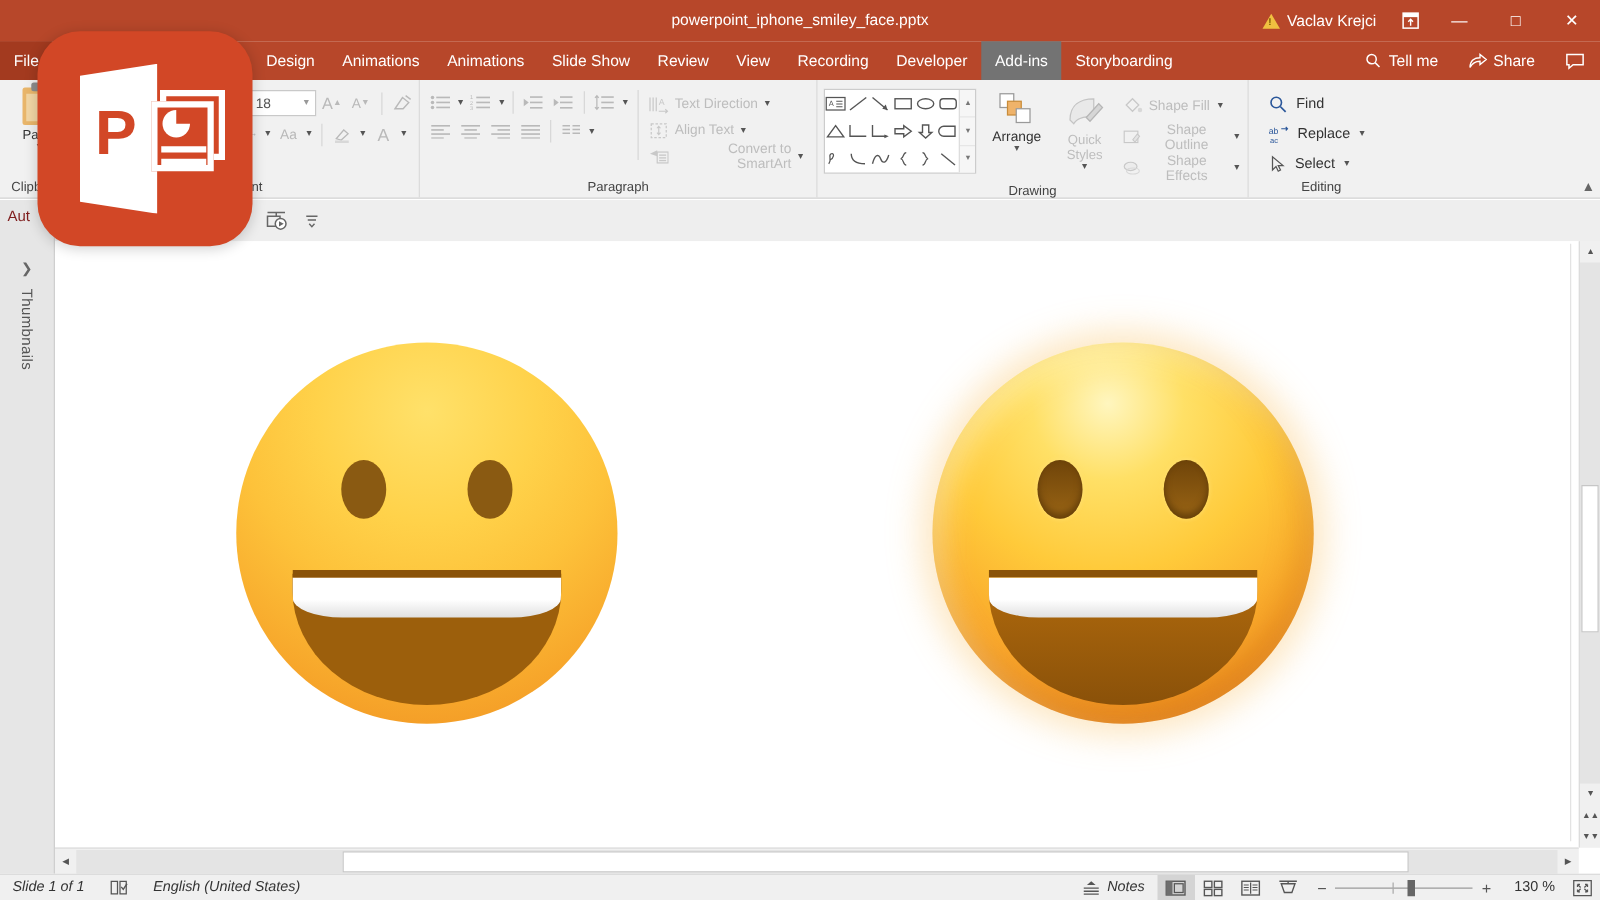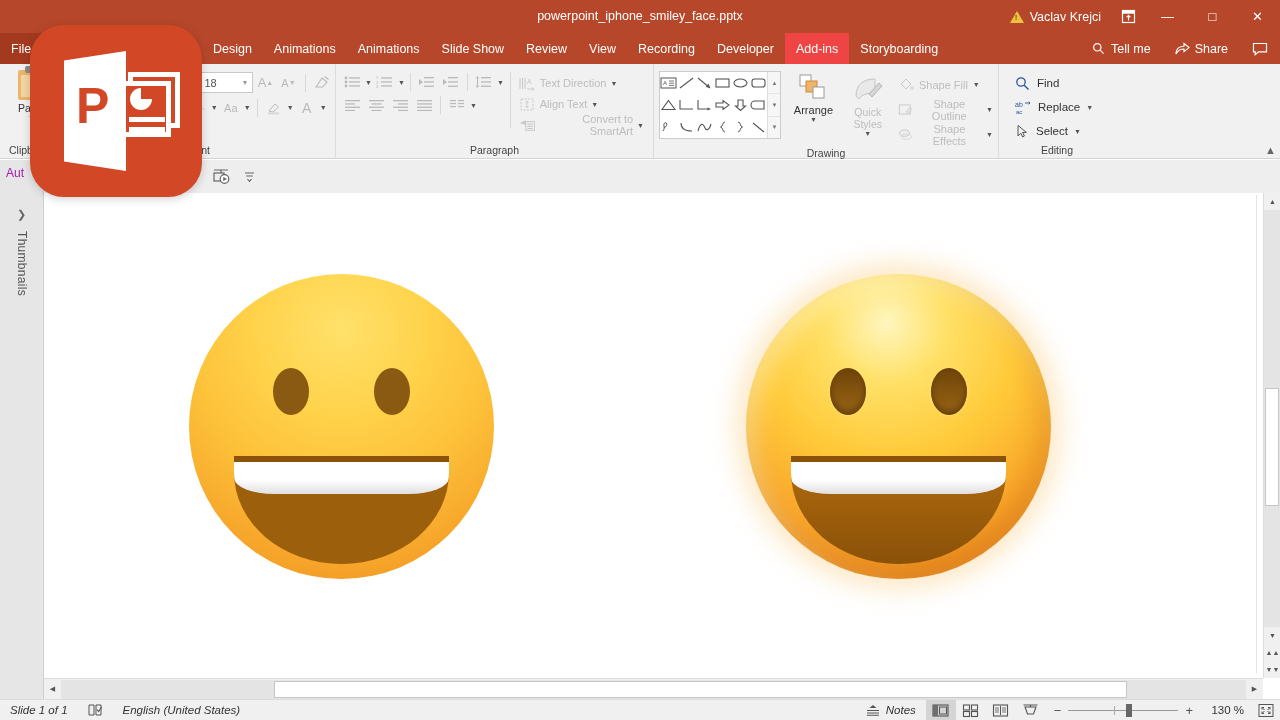--- a/index.html
+++ b/index.html
@@ -25,21 +25,21 @@
   .warn-tri::after { content: "!"; position: absolute; left: -2px; top: 2px; font-size: 8px; color: #7a5a00; font-weight: bold; }
   .ribbon-opt { width: 34px; height: 33px; display: flex; align-items: center; justify-content: center; }
   .win-btn { width: 45px; height: 33px; display: flex; align-items: center; justify-content: center; font-size: 13px; color: #fff; }
 
   
   .tabstrip {
     position: absolute; left: 0; top: 33px; width: 1280px; height: 31px;
     background: #b7472a; color: #fff; display: flex; align-items: stretch;
   }
   .tab { padding: 0 11px; display: flex; align-items: center; font-size: 12.5px; color: #ffffff; white-space: nowrap; }
-  .tab.active { background: #ef4444; }
+  .tab.active { background: #737373; }
   .tab.file { background: #a33a1f; }
   .tabstrip-right { margin-left: auto; display: flex; align-items: stretch; }
   .tellme { display: flex; align-items: center; gap: 6px; padding: 0 12px; font-size: 12.5px; }
   .share { display: flex; align-items: center; gap: 5px; padding: 0 12px; font-size: 12.5px; }
   .comment-btn { display: flex; align-items: center; padding: 0 12px; }
 
   
   .ribbon {
     position: absolute; left: 0; top: 64px; width: 1280px; height: 95px;
     background: #f1f1f1; border-bottom: 1px solid #d4d4d4;
@@ -94,21 +94,21 @@
   }
 
   
   .leftrail {
     position: absolute; left: 0; top: 160px; width: 44px; bottom: 21px;
     background: #e6e6e6; border-right: 1px solid #cfcfcf;
     display: flex; flex-direction: column; align-items: center; padding-top: 48px;
   }
   .rail-chevron { font-size: 11px; color: #666; margin-bottom: 10px; }
   .rail-label { writing-mode: vertical-rl; font-size: 12px; color: #555; letter-spacing: .3px; }
-  .autosave-ghost { position: absolute; left: 6px; top: 6px; font-size: 12px; color: #a21caf; }
+  .autosave-ghost { position: absolute; left: 6px; top: 6px; font-size: 12px; color: #7f1d1d; }
 
   
   .canvas-area {
     position: absolute; left: 44px; top: 193px; right: 0; bottom: 21px; background: #ffffff;
   }
   .slide {
     position: absolute; left: 1px; top: 2px; width: 1212px; height: 478px; background: #fff;
     border-right: 1px solid #e3e3e3;
   }
 

